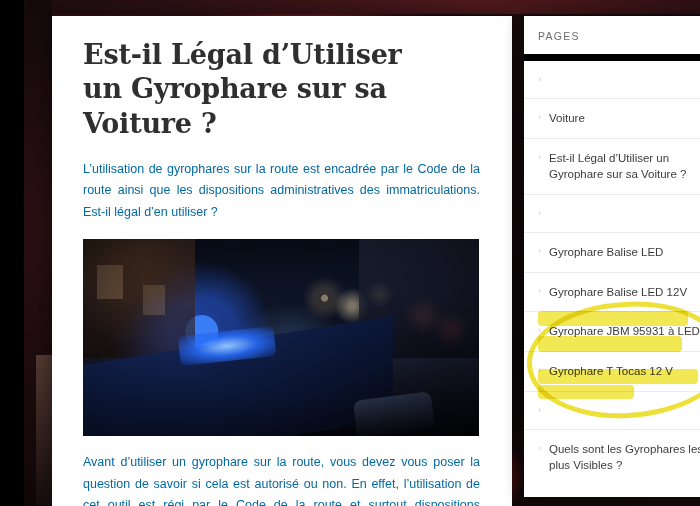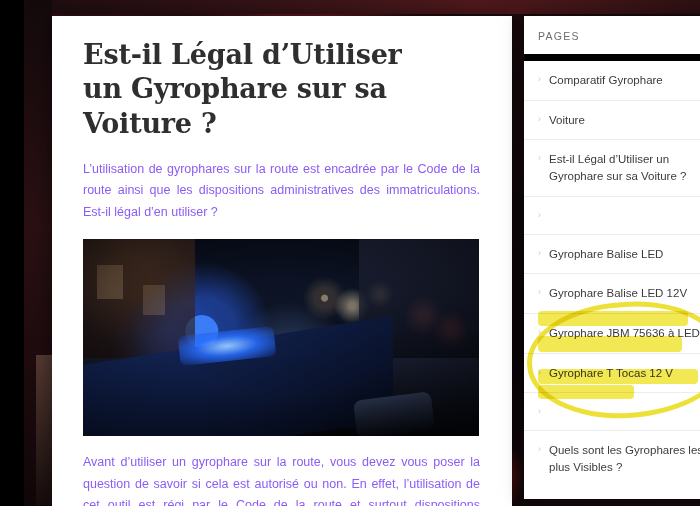--- a/index.html
+++ b/index.html
@@ -77,21 +77,21 @@
     font-weight: 700;
     color: #2f2f2f;
     letter-spacing: -0.2px;
     margin: 0 0 18px 0;
     max-width: 340px;
   }
   .article-para {
     font-family: "Liberation Sans", sans-serif;
     font-size: 12.5px;
     line-height: 1.72;
-    color: #8b5cf6;
+    color: #0369a1;
     text-align: justify;
     margin: 0 0 16px 0;
   }
   .article-figure {
     position: relative;
     width: 396px;
     height: 197px;
     margin: 2px 0 16px 0;
     overflow: hidden;
     background: #05060a;
@@ -284,21 +284,20 @@
   </div>
 
   <div class="sidebar">
     <div class="sidebar-header">
       <div class="sidebar-title">PAGES</div>
     </div>
     <ul class="pages-list">
       <li>
         <a class="page-link" href="#">
           <span class="bullet-icon">›</span>
-          <span class="page-label">Comparatif Gyrophare</span>
         </a>
       </li>
       <li>
         <a class="page-link" href="#">
           <span class="bullet-icon">›</span>
           <span class="page-label">Voiture</span>
         </a>
       </li>
       <li>
         <a class="page-link" href="#">
@@ -319,21 +318,21 @@
       </li>
       <li>
         <a class="page-link" href="#">
           <span class="bullet-icon">›</span>
           <span class="page-label">Gyrophare Balise LED 12V</span>
         </a>
       </li>
       <li>
         <a class="page-link" href="#">
           <span class="bullet-icon">›</span>
-          <span class="page-label">Gyrophare JBM 75636 à LED</span>
+          <span class="page-label">Gyrophare JBM 95931 à LED</span>
         </a>
       </li>
       <li>
         <a class="page-link" href="#">
           <span class="bullet-icon">›</span>
           <span class="page-label">Gyrophare T Tocas 12 V</span>
         </a>
       </li>
       <li>
         <a class="page-link" href="#">

